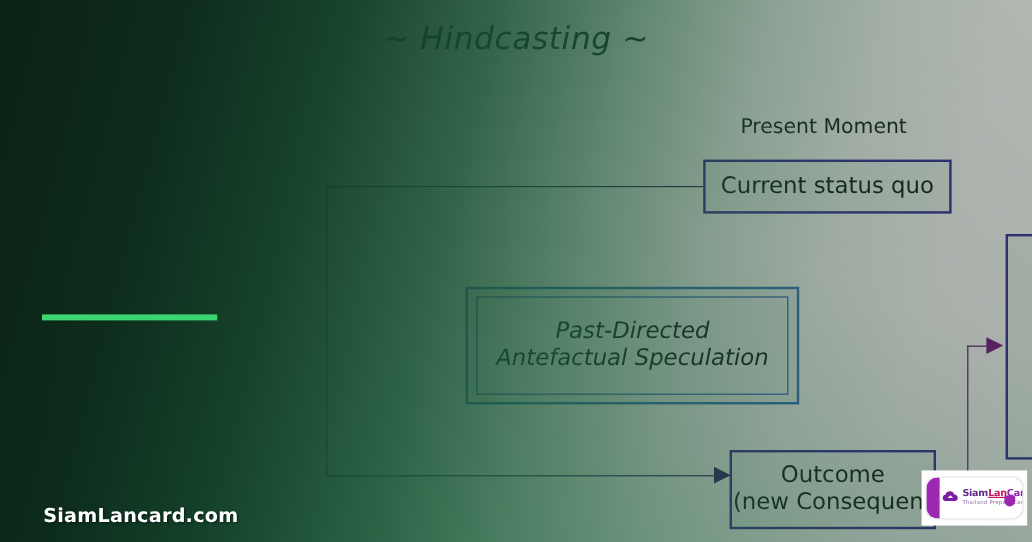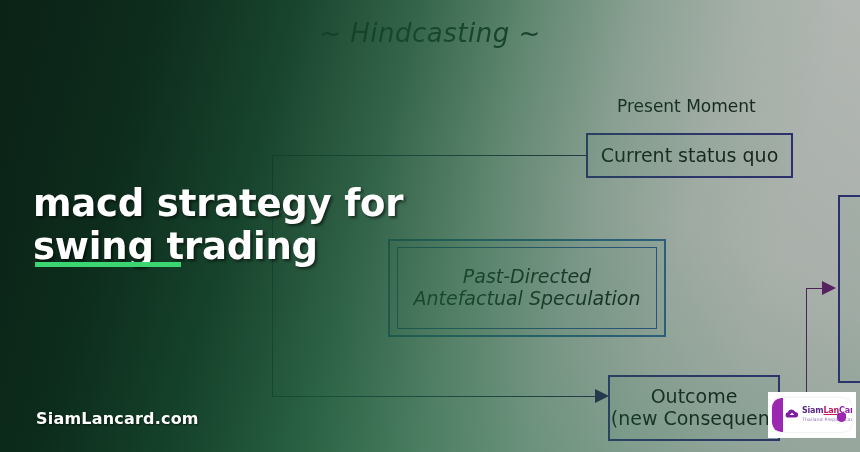--- a/index.html
+++ b/index.html
@@ -107,21 +107,21 @@
     letter-spacing:-0.2px;
   }
   .headline-underline{
     position:absolute;
     left:35px;top:262px;
     width:146px;height:5px;
     background:#3bd672;
   }
   .sitename{
     position:absolute;
-    left:36px;top:409px;
+    left:36px;top:420px;
     font-family:"DejaVu Sans", sans-serif;
     font-weight:bold;
     font-size:16px;
     color:#ffffff;
     text-shadow:1px 1px 2px rgba(0,0,0,0.5);
     letter-spacing:0.2px;
   }
 
   
   #logo-badge{
@@ -217,24 +217,20 @@
     <div class="line-v pur" style="left:806px;top:288px;height:108px;"></div>
     <div class="line-h pur" style="left:806px;top:288px;width:24px;"></div>
     <div class="arrow pur" style="left:822px;top:281px;"></div>
 
     <div class="dgm-box" style="left:838px;top:195px;width:40px;height:188px;"></div>
 
   </div>
 
   <div id="overlay"></div>
 
-  <div class="headline">
-    <div>macd strategy for</div>
-    <div>swing trading</div>
-  </div>
   <div class="headline-underline"></div>
 
   <div class="sitename">SiamLancard.com</div>
 
   <div id="logo-badge">
     <div id="logo-card">
       <div id="logo-bar"></div>
       <svg id="logo-cloud" viewBox="0 0 24 18">
         <path d="M6 16 Q1 16 1 11.5 Q1 7.5 5 7 Q6 2 11 2 Q16 2 17.5 6.5 Q22.5 6.8 22.5 11.3 Q22.5 16 18 16 Z" fill="#7b1fa2"></path>
         <path d="M8 11.5 L12 7.8 L16 11.5 Z" fill="#ffffff"></path>

